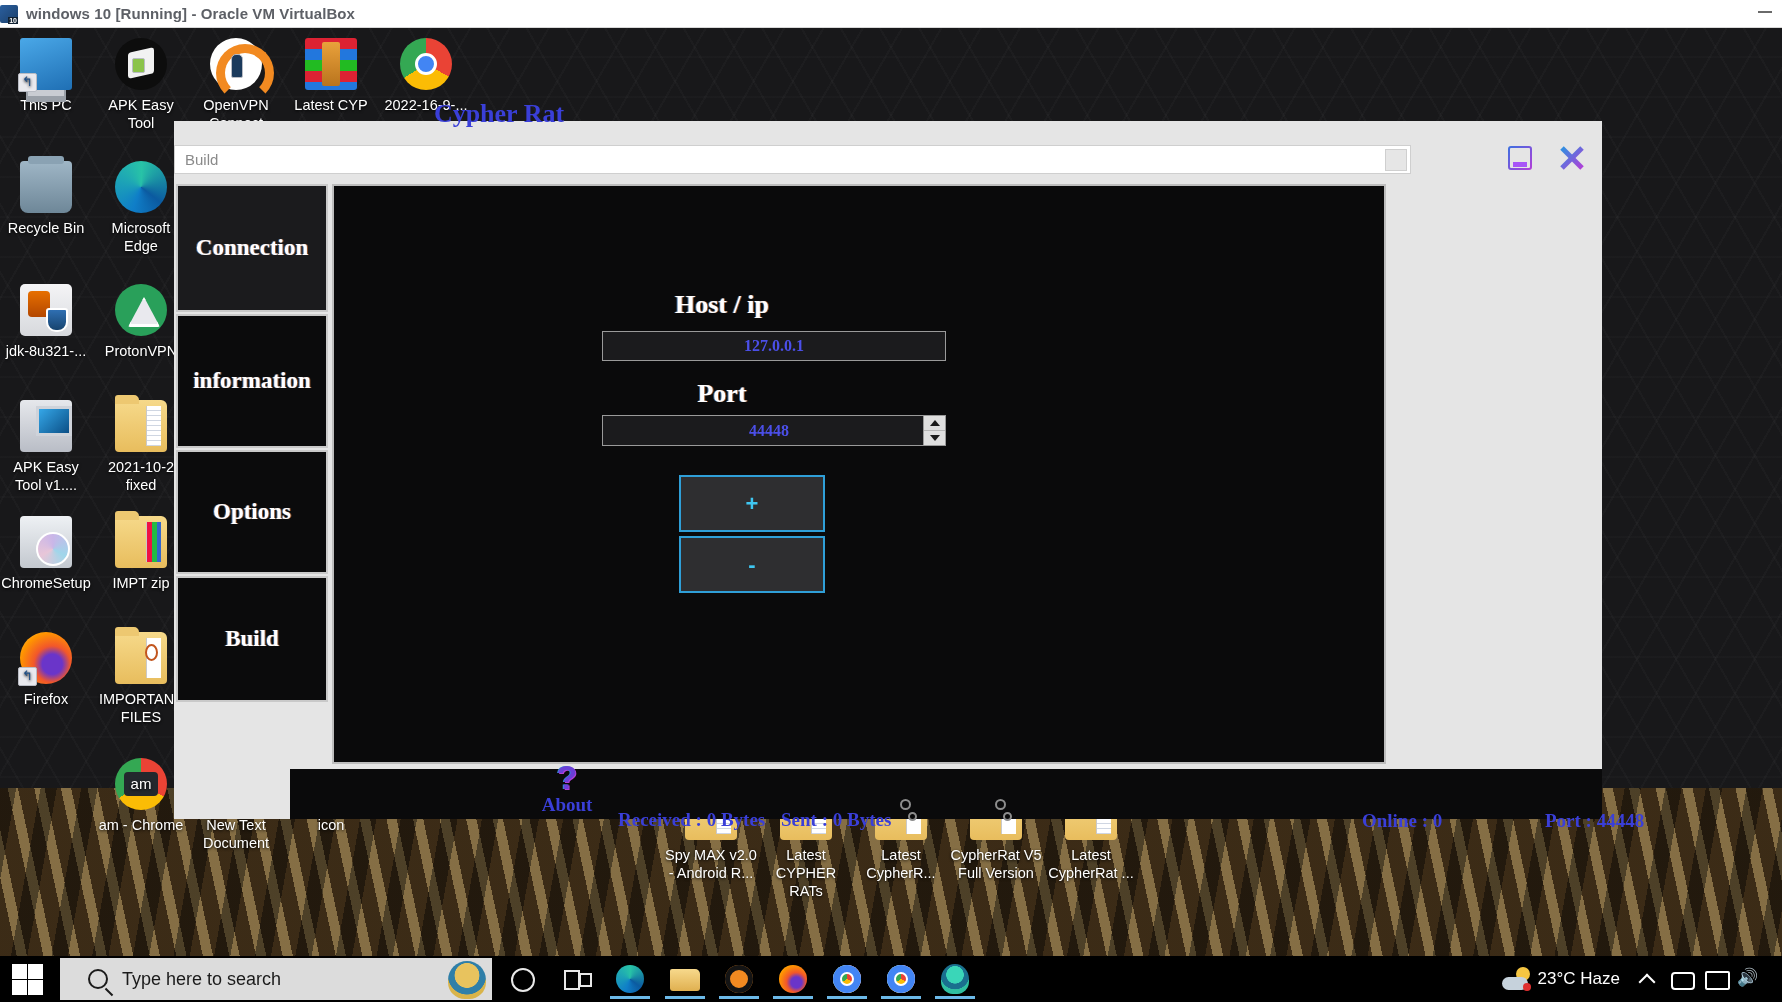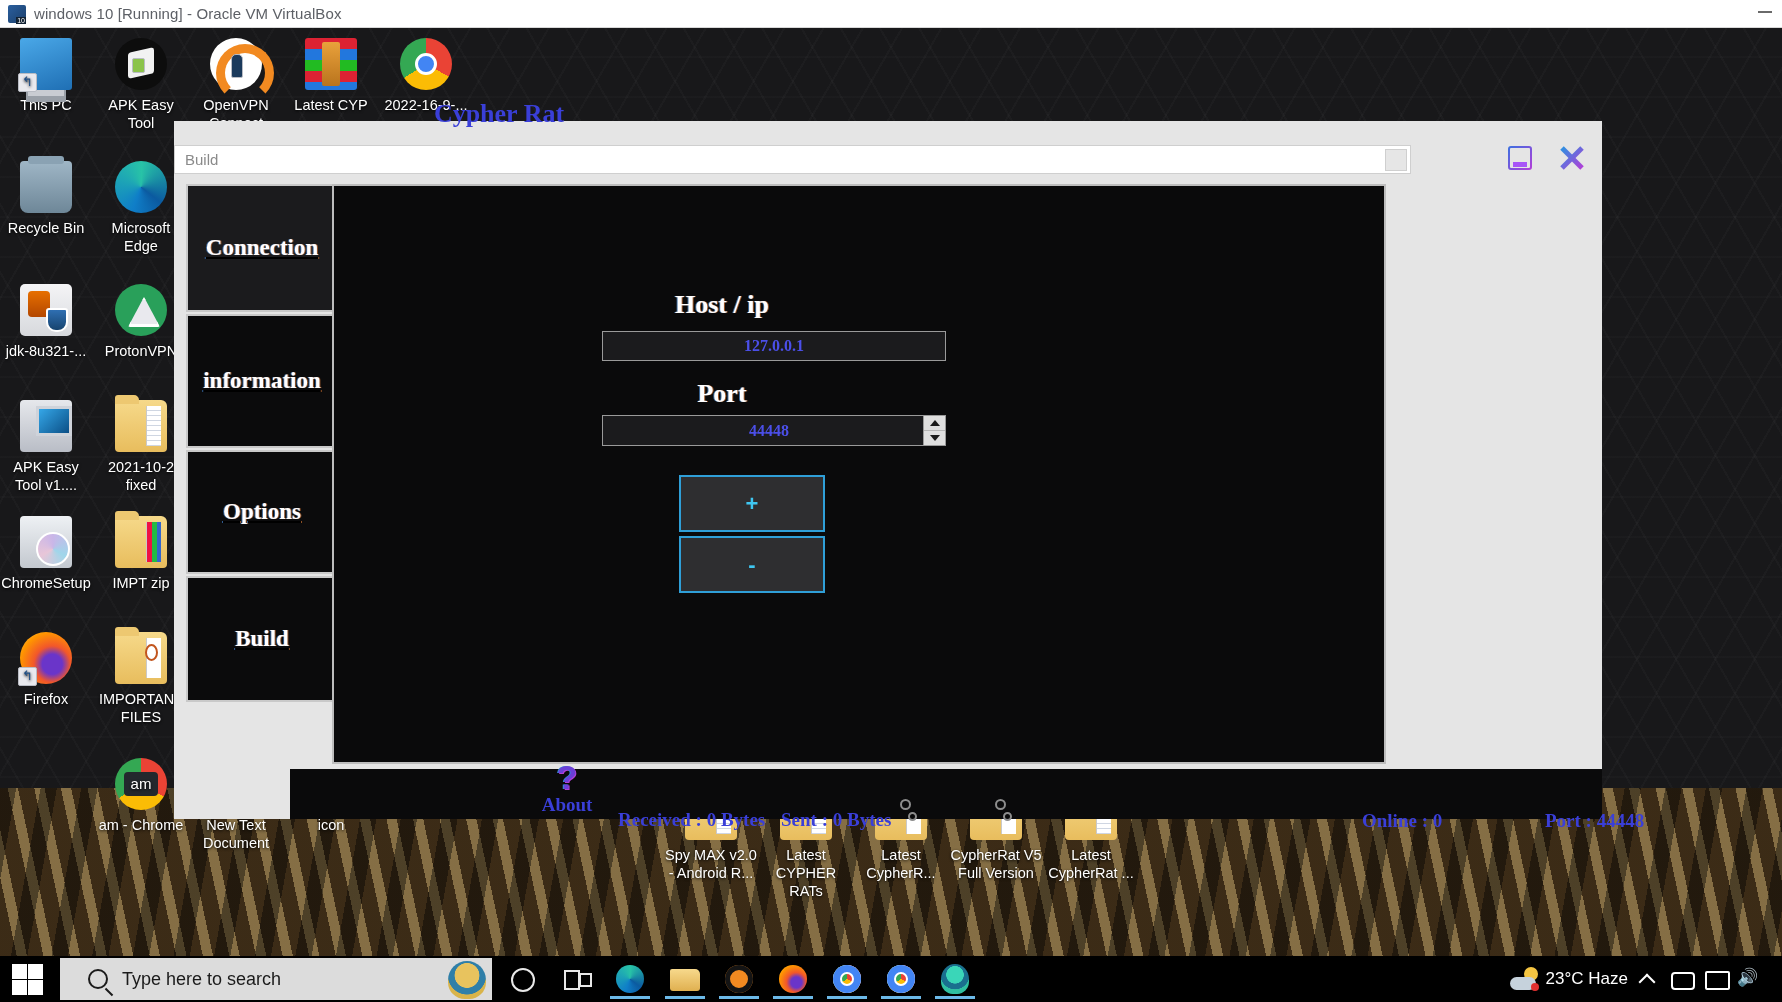--- a/index.html
+++ b/index.html
@@ -3,21 +3,21 @@
 <meta charset="utf-8">
 <style>
   * { margin:0; padding:0; box-sizing:border-box; }
   html,body { width:1782px; height:1002px; overflow:hidden; background:#000; }
   body { font-family:"Liberation Sans", sans-serif; }
 
   
   #vbox-titlebar{
     position:absolute; left:0; top:0; width:1782px; height:28px;
     background:#ffffff; border-bottom:1px solid #d8d8d8;
-    display:flex; align-items:center; padding-left:8px;
+    display:flex; align-items:center; padding-left:0;font-weight:bold;
   }
   #vbox-icon{ width:18px; height:18px; position:relative; flex:0 0 auto; margin-right:8px;
     background:linear-gradient(135deg,#2a5f9e,#1b3f6b); border-radius:2px; }
   #vbox-icon:after{ content:"10"; position:absolute; right:0; bottom:-1px; font-size:7px;
     color:#fff; background:#123; padding:0 1px; }
   #vbox-title{ font-size:15px; color:#5d6066; letter-spacing:.1px; }
   #vbox-min{ position:absolute; right:10px; top:11px; width:14px; height:2px; background:#6a6a6a; }
 
   
   #desktop{
@@ -143,21 +143,21 @@
     display:flex; align-items:center; padding-left:10px;
   }
   #toolbar-label{ font-size:15px; color:#8a8a8a; }
   #toolbar-grip{ position:absolute; right:3px; top:3px; width:22px; height:22px;
     background:#e6e6e6; border:1px solid #cfcfcf; }
 
   #win-controls{ position:absolute; right:15px; top:22px; display:flex; gap:22px; align-items:center; }
   .wc{ width:30px; height:30px; cursor:pointer; }
 
   
-  #tabs{ position:absolute; left:12px; top:63px; width:176px; height:580px;text-decoration:underline; }
+  #tabs{ position:absolute; left:2px; top:63px; width:176px; height:580px; }
   .tab{
     width:152px; background:#0b0b0c; border:2px solid #c9c9c9;
     color:#fff; font-family:"Liberation Serif", serif; font-weight:bold; font-size:23px;
     display:flex; align-items:center; justify-content:center;
     text-shadow:1px 0 0 rgba(255,140,60,.55), -1px 0 0 rgba(80,160,255,.55);
     margin-bottom:2px; cursor:pointer;
   }
   .tab.t1{ height:128px; background:#1b1b1d; }
   .tab.t2{ height:134px; }
   .tab.t3{ height:124px; }
@@ -280,21 +280,21 @@
   .tb-active{ border-bottom:3px solid #6cb9e8; }
 
   #tray{ position:absolute; right:4px; top:0; height:46px; display:flex; align-items:center; gap:0; }
   #weather-icon{ position:relative; width:30px; height:24px; margin-right:6px; }
   #weather-icon .sun{ position:absolute; right:2px; top:0; width:14px; height:14px;
     background:#f5c542; border-radius:50%; }
   #weather-icon .cloud{ position:absolute; left:0; bottom:1px; width:26px; height:13px;
     background:#c6d2dc; border-radius:8px; }
   #weather-icon .dot{ position:absolute; right:1px; bottom:0; width:8px; height:8px;
     background:#e03030; border-radius:50%; }
-  #weather-text{ color:#fff; font-size:17px; margin-right:2px; white-space:nowrap; }
+  #weather-text{ color:#fff; font-size:17px; margin-right:10px; white-space:nowrap; }
   .tray-ic{ width:34px; height:46px; position:relative; cursor:pointer; }
   #tray-chevron:after{ content:""; position:absolute; left:11px; top:20px; width:10px; height:10px;
     border-left:2px solid #fff; border-top:2px solid #fff; transform:rotate(45deg); }
   #tray-camera:after{ content:""; position:absolute; left:7px; top:16px; width:20px; height:14px;
     border:2px solid #fff; border-radius:4px; }
   #tray-display:after{ content:""; position:absolute; left:7px; top:15px; width:21px; height:15px;
     border:2px solid #fff; border-radius:2px; }
   #tray-volume:after{ content:"🔊"; position:absolute; left:5px; top:11px; font-size:17px; color:#fff; }
   #tray-clock{ color:#fff; font-size:13px; padding:0 6px; text-align:right; line-height:15px; }
 </style>

